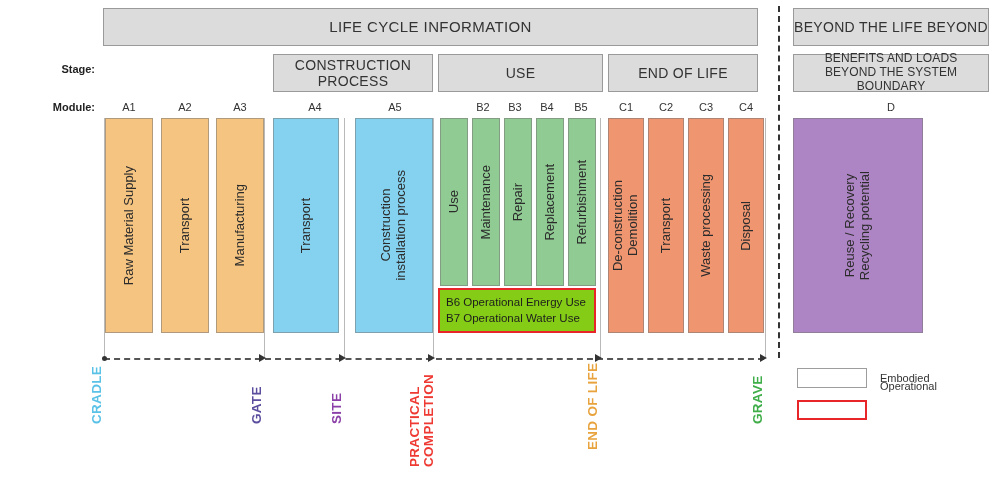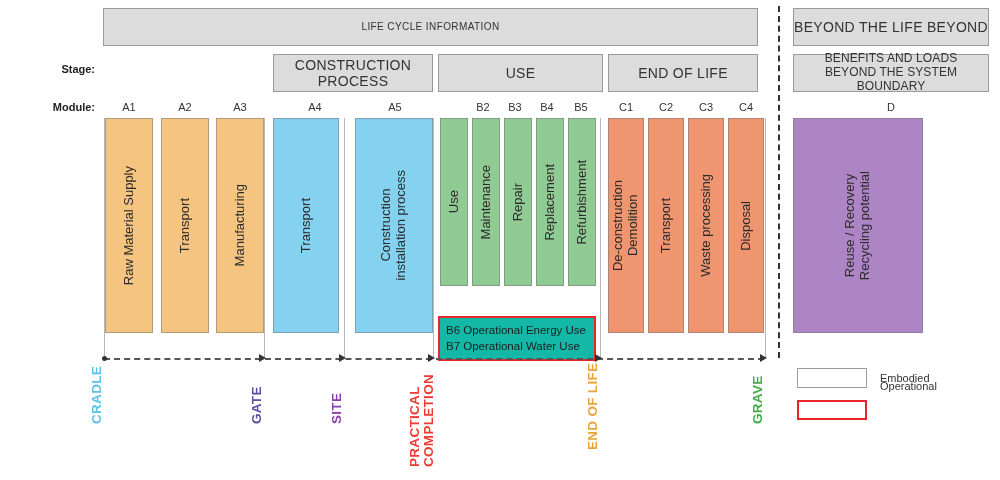--- a/index.html
+++ b/index.html
@@ -6,21 +6,21 @@
   body{width:1000px;height:480px;position:relative;overflow:hidden;
        font-family:"Liberation Sans","DejaVu Sans",sans-serif;color:#333;}
   #stage{position:absolute;left:0;top:0;width:1000px;height:480px;}
 
   .abs{position:absolute;box-sizing:border-box;}
 
   
   .hdrbox{background:#dcdcdc;border:1px solid #9a9a9a;display:flex;
           align-items:center;justify-content:center;text-align:center;
           color:#333;line-height:1.15;}
-  .hdr-life{font-size:10px;letter-spacing:.4px;}
+  .hdr-life{font-size:15px;letter-spacing:.4px;}
   .hdr-beyond{font-size:14px;letter-spacing:.3px;}
   .hdr-stage{font-size:14px;letter-spacing:.3px;}
   .hdr-benefits{font-size:12px;letter-spacing:.1px;}
 
   
   .rowlabel{font-size:11px;font-weight:bold;color:#222;text-align:right;}
 
   
   .modcode{font-size:11px;color:#333;text-align:center;}
 
@@ -126,21 +126,21 @@
   <div class="abs bar" style="left:504px;top:118px;width:28px;height:168px;background:#90CB93;">
     <span class="vtext">Repair</span>
   </div>
   <div class="abs bar" style="left:536px;top:118px;width:28px;height:168px;background:#90CB93;">
     <span class="vtext">Replacement</span>
   </div>
   <div class="abs bar" style="left:568px;top:118px;width:28px;height:168px;background:#90CB93;">
     <span class="vtext">Refurbishment</span>
   </div>
 
-  <div class="abs opbox" style="left:438px;top:288px;width:158px;height:45px;background:#14b8a6;margin-top:28px;">
+  <div class="abs opbox" style="left:438px;top:288px;width:158px;height:45px;background:#84cc16;">
     <span>B6 Operational Energy Use</span>
     <span>B7 Operational Water Use</span>
   </div>
 
   <div class="abs bar" style="left:608px;top:118px;width:36px;height:215px;background:#EF9671;">
     <span class="vtext">De-construction
 Demolition</span>
   </div>
   <div class="abs bar" style="left:648px;top:118px;width:36px;height:215px;background:#EF9671;">
     <span class="vtext">Transport</span>

